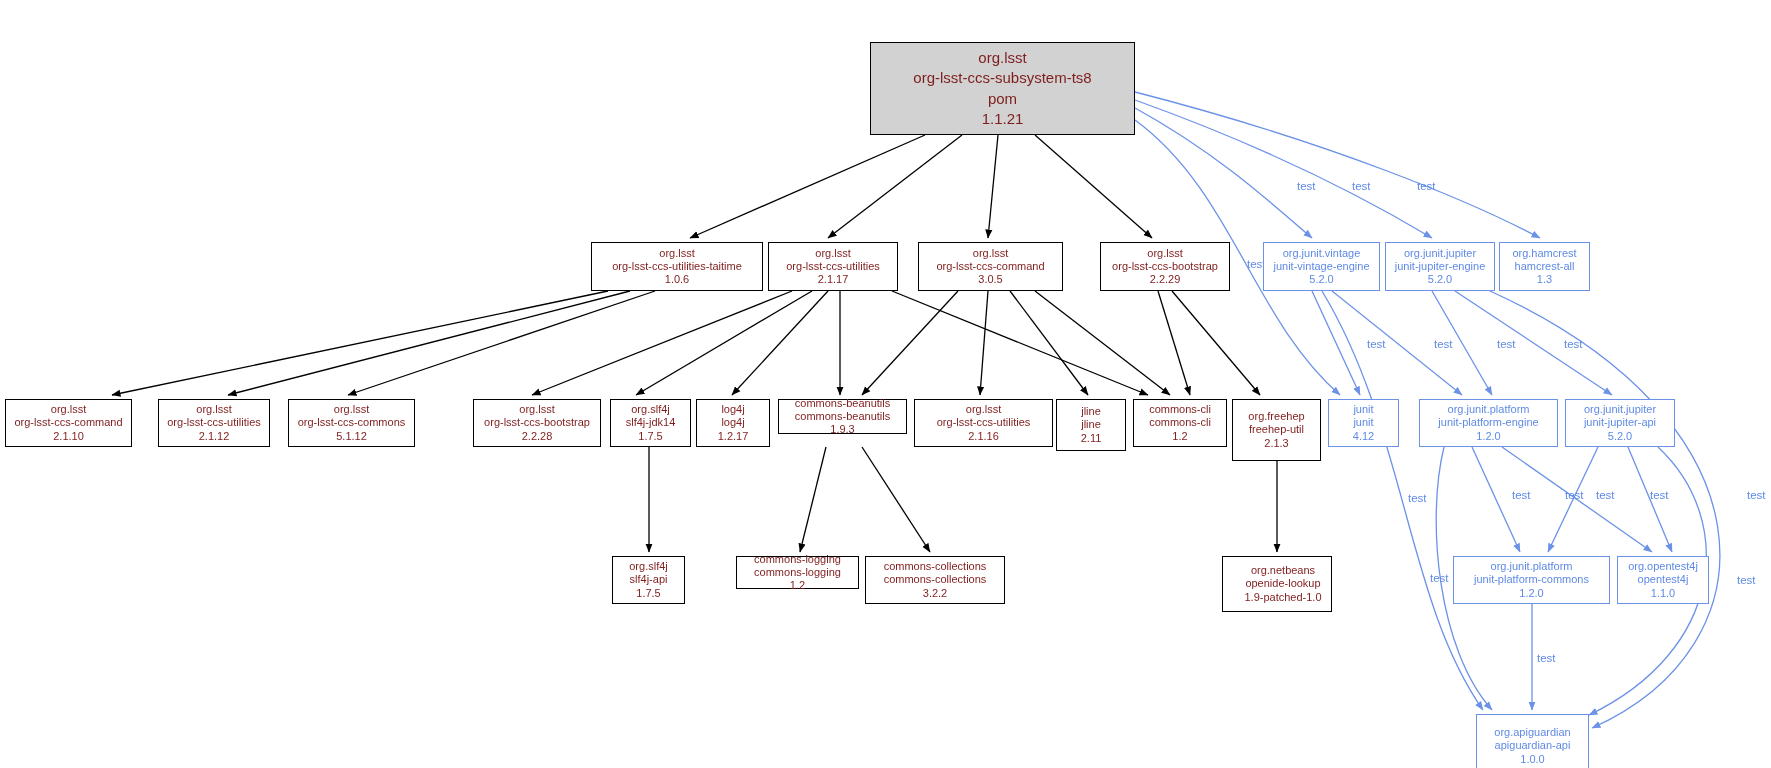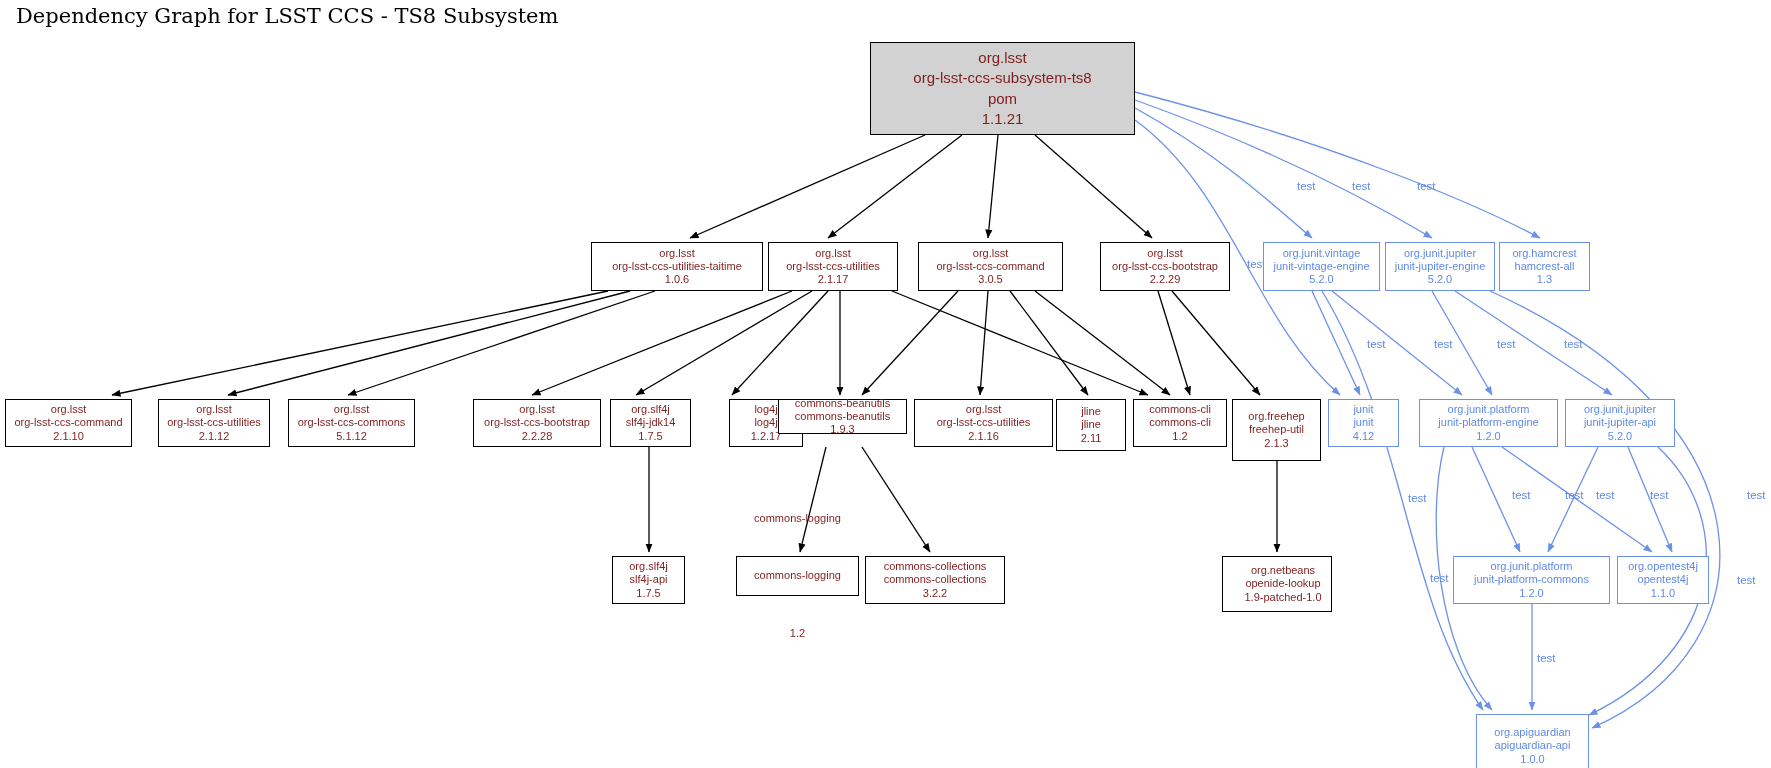--- a/index.html
+++ b/index.html
@@ -25,21 +25,20 @@
   .node span { display:block; white-space:nowrap; }
   .edge-label {
     font-family:"Liberation Sans", sans-serif;
     font-size:11.5px; fill:#5f8ae6;
   }
 </style>
 </head>
 <body>
 
 <div id="canvas">
-  <div id="graph-title">Dependency Graph for LSST CCS - TS8 Subsystem</div>
   <svg id="edge-layer" width="1771" height="768" viewBox="0 0 1771 768">
     <defs>
       <marker id="arrow-black" markerWidth="10" markerHeight="8" refX="8.5" refY="4" orient="auto" markerUnits="userSpaceOnUse">
         <polygon points="0,0.4 9,4 0,7.6" fill="#000000"></polygon>
       </marker>
       <marker id="arrow-blue" markerWidth="10" markerHeight="8" refX="8.5" refY="4" orient="auto" markerUnits="userSpaceOnUse">
         <polygon points="0,0.4 9,4 0,7.6" fill="#6c92e8"></polygon>
       </marker>
     </defs>
     <g id="edge-paths">
@@ -163,21 +162,21 @@
       <div class="node" style="left: 473px; top: 399px; width: 128px; height: 48px;">
         <span>org.lsst</span>
         <span>org-lsst-ccs-bootstrap</span>
         <span>2.2.28</span>
       </div>
       <div class="node" style="left: 610px; top: 399px; width: 81px; height: 48px;">
         <span>org.slf4j</span>
         <span>slf4j-jdk14</span>
         <span>1.7.5</span>
       </div>
-      <div class="node" style="left: 696px; top: 399px; width: 74px; height: 48px; margin-left: 33px;">
+      <div class="node" style="left: 696px; top: 399px; width: 74px; height: 48px;">
         <span>log4j</span>
         <span>log4j</span>
         <span>1.2.17</span>
       </div>
       <div class="node" style="left: 778px; top: 399px; width: 129px; height: 35px;">
         <span>commons-beanutils</span>
         <span>commons-beanutils</span>
         <span>1.9.3</span>
       </div>
       <div class="node" style="left: 914px; top: 399px; width: 139px; height: 48px;">
@@ -213,21 +212,21 @@
       <div class="node test-node" style="left: 1565px; top: 399px; width: 110px; height: 48px;">
         <span>org.junit.jupiter</span>
         <span>junit-jupiter-api</span>
         <span>5.2.0</span>
       </div>
       <div class="node" style="left: 612px; top: 556px; width: 73px; height: 48px;">
         <span>org.slf4j</span>
         <span>slf4j-api</span>
         <span>1.7.5</span>
       </div>
-      <div class="node" style="left: 736px; top: 556px; width: 123px; height: 40px; gap: 44px;">
+      <div class="node" style="left: 736px; top: 556px; width: 123px; height: 33px;">
         <span>commons-logging</span>
         <span>commons-logging</span>
         <span>1.2</span>
       </div>
       <div class="node" style="left: 865px; top: 556px; width: 140px; height: 48px;">
         <span>commons-collections</span>
         <span>commons-collections</span>
         <span>3.2.2</span>
       </div>
       <div class="node" style="left: 1222px; top: 556px; width: 110px; height: 56px; padding-left: 12px;">

